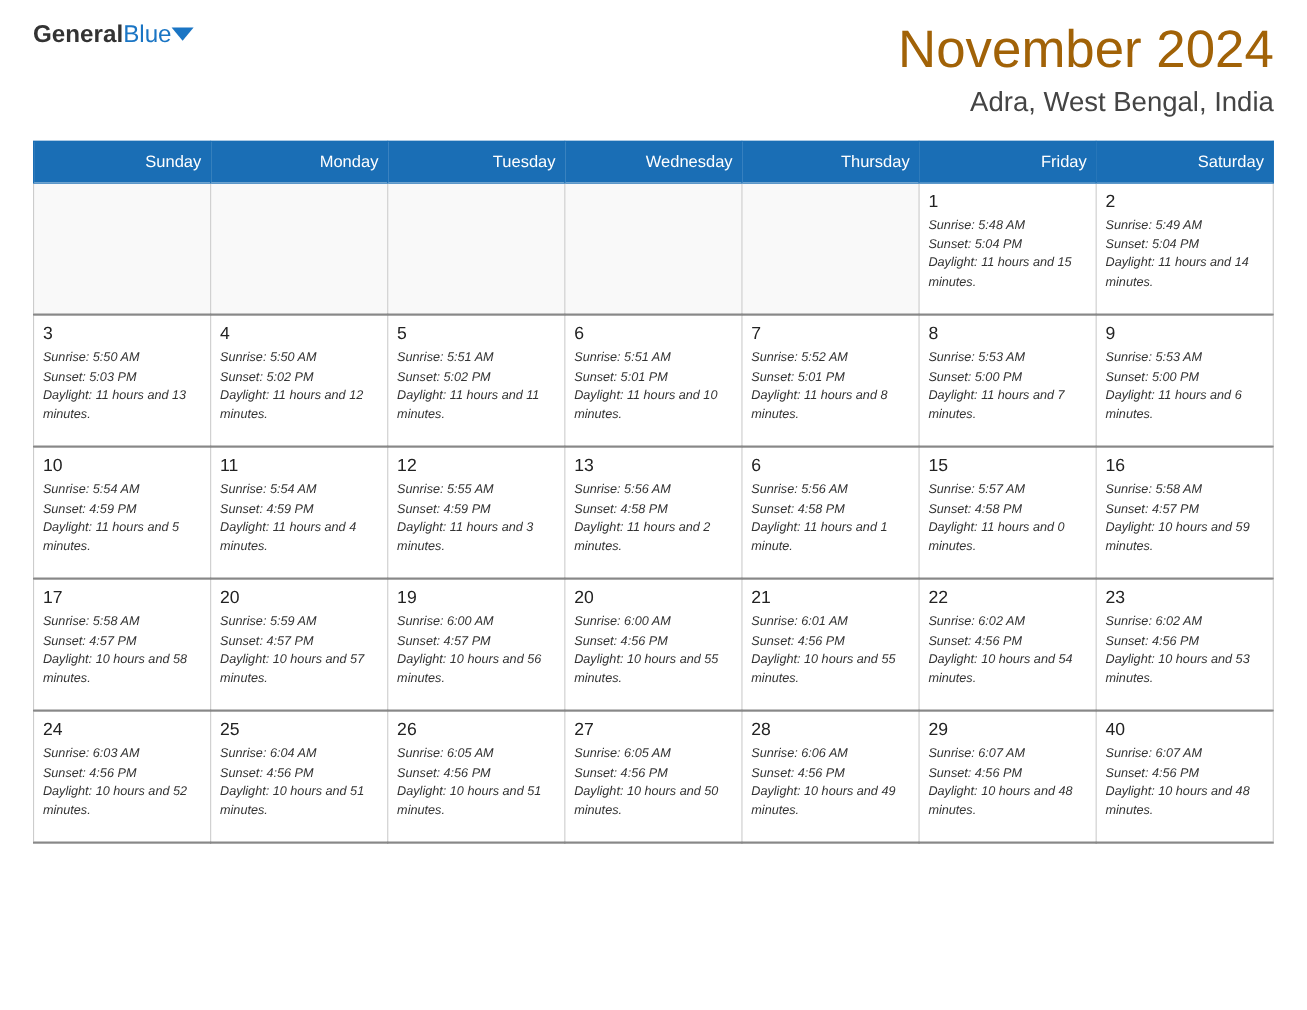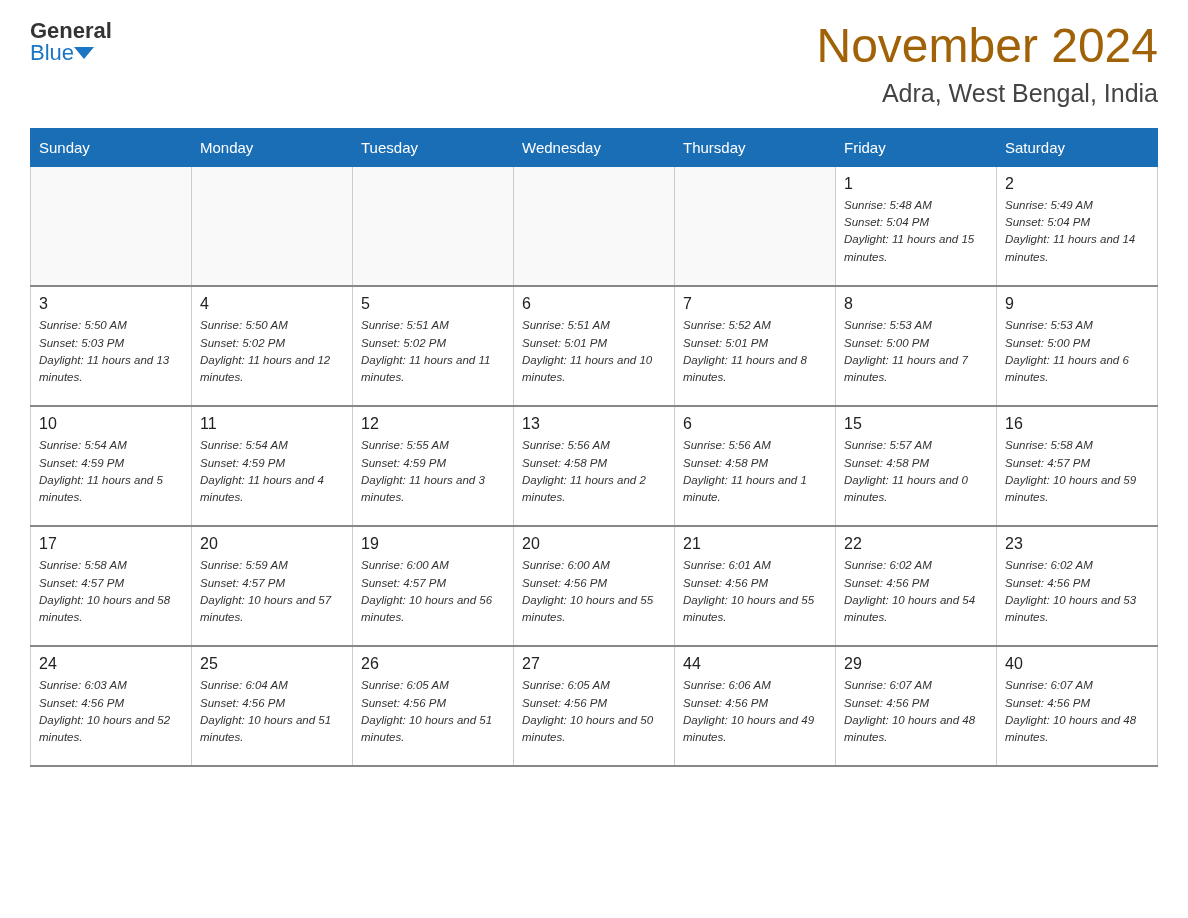--- a/index.html
+++ b/index.html
@@ -10,21 +10,21 @@
       color: #333;
     }
     .header {
       display: flex;
       align-items: flex-start;
       justify-content: space-between;
       margin-bottom: 20px;
     }
     .logo {
       display: flex;
-      flex-direction: column;
+      flex-direction: row;
       align-items: flex-start;
       justify-content: space-between;
     }
     .logo-general {
       font-size: 22px;
       font-weight: bold;
       color: #333;
       line-height: 1;
     }
     .logo-blue {
@@ -62,21 +62,21 @@
       width: 100%;
       border-collapse: collapse;
       table-layout: fixed;
     }
     thead tr th {
       background-color: #1a6eb5;
       color: #fff;
       font-size: 15px;
       font-weight: normal;
       padding: 10px 8px;
-      text-align: left;
+      text-align: right;
       border: 1px solid #1a6eb5;
     }
     tbody tr td {
       vertical-align: top;
       padding: 8px 8px;
       border: 1px solid #ccc;
       font-size: 12px;
       color: #333;
       min-height: 100px;
       height: 120px;
@@ -251,21 +251,21 @@
         </td>
         <td>
           <span class="day-number">26</span>
           <div class="day-info">Sunrise: 6:05 AM<br>Sunset: 4:56 PM<br>Daylight: 10 hours and 51 minutes.</div>
         </td>
         <td>
           <span class="day-number">27</span>
           <div class="day-info">Sunrise: 6:05 AM<br>Sunset: 4:56 PM<br>Daylight: 10 hours and 50 minutes.</div>
         </td>
         <td>
-          <span class="day-number">44</span>
+          <span class="day-number">28</span>
           <div class="day-info">Sunrise: 6:06 AM<br>Sunset: 4:56 PM<br>Daylight: 10 hours and 49 minutes.</div>
         </td>
         <td>
           <span class="day-number">29</span>
           <div class="day-info">Sunrise: 6:07 AM<br>Sunset: 4:56 PM<br>Daylight: 10 hours and 48 minutes.</div>
         </td>
         <td>
           <span class="day-number">40</span>
           <div class="day-info">Sunrise: 6:07 AM<br>Sunset: 4:56 PM<br>Daylight: 10 hours and 48 minutes.</div>
         </td>

